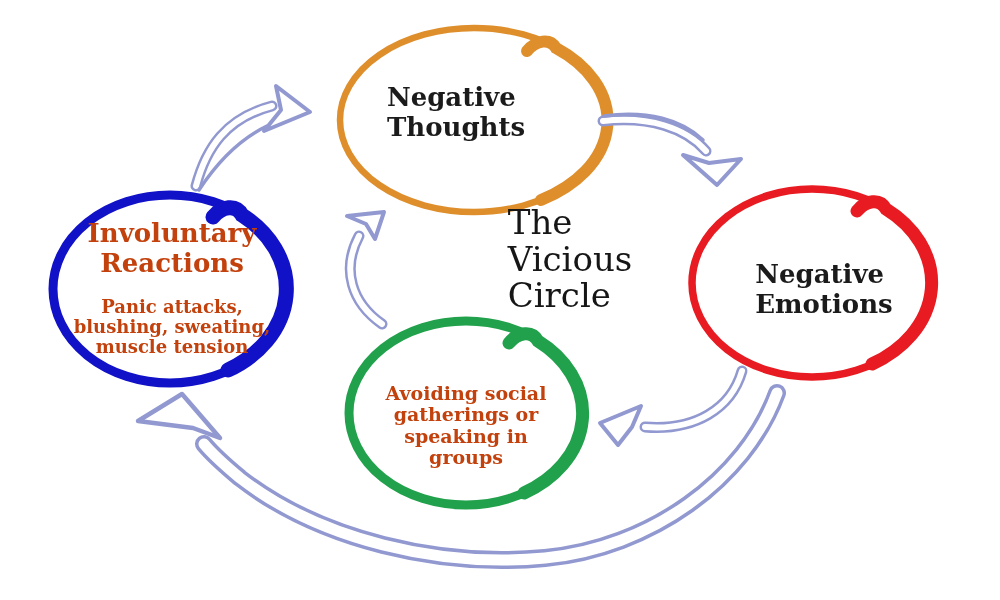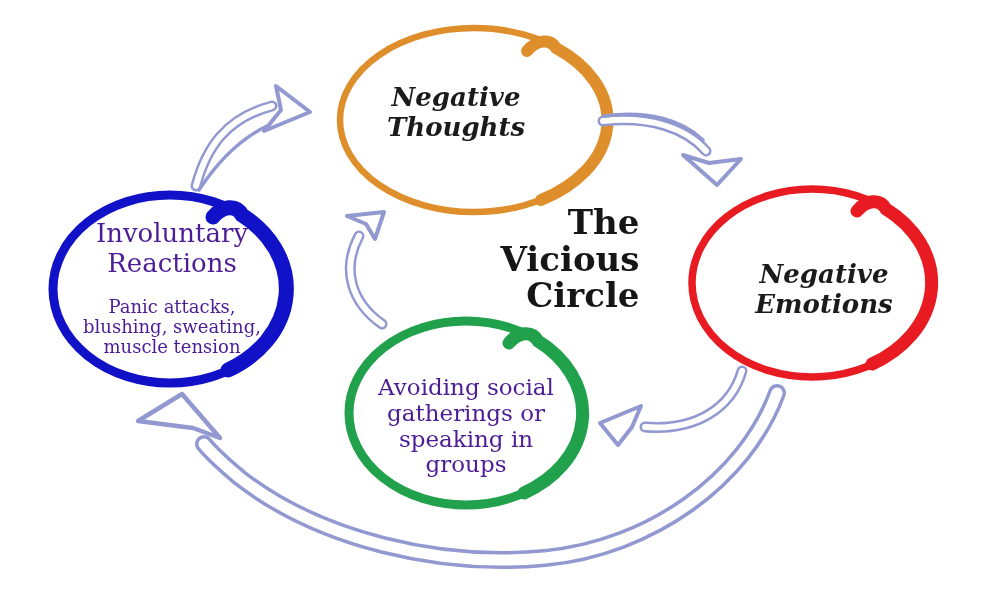--- a/index.html
+++ b/index.html
@@ -13,43 +13,42 @@
   .stage svg{position:absolute;left:0;top:0;}
   .ring{fill:none;}
   .hook{fill:none;stroke-linecap:round;}
   .shaft{fill:none;stroke-linecap:round;}
   .shaft-inner{fill:none;stroke:#ffffff;stroke-linecap:round;}
   .ribbon{fill:none;stroke-linecap:round;}
   .head{fill:#ffffff;stroke-linejoin:round;stroke-linecap:round;}
   .label{
     position:absolute;
     transform:translate(-50%,-50%);
-    text-align:center;
+    text-align:left;
     white-space:pre-line;
     color:#1b1b1b;
     font-weight:700;
     line-height:1.15;
-    font-style:italic;
   }
   .node-block{
     position:absolute;
     transform:translate(-50%,-50%);
     text-align:center;
-    color:#4c1d95;
-    font-weight:400;
+    color:#c2410c;
+    font-weight:700;
   }
   .node-block .big{white-space:pre-line;font-size:26px;line-height:1.15;}
   .node-block .small{white-space:pre-line;font-size:18px;line-height:1.12;margin-top:18px;}
-  .node-block .smaller{white-space:pre-line;font-size:23px;line-height:1.12;margin-top:20px;}
+  .node-block .smaller{white-space:pre-line;font-size:19px;line-height:1.12;margin-top:20px;}
   .big-label{font-size:26px;}
   .title{
     position:absolute;left:570px;top:259px;
     transform:translate(-50%,-50%);
-    text-align:right;white-space:pre-line;
-    color:#161616;font-weight:700;
+    text-align:left;white-space:pre-line;
+    color:#161616;font-weight:400;
     font-size:34px;line-height:1.08;
   }
 </style>
 </head>
 <body>
 
 <div class="stage">
 
   <svg width="1000" height="600" viewBox="0 0 1000 600">
 

